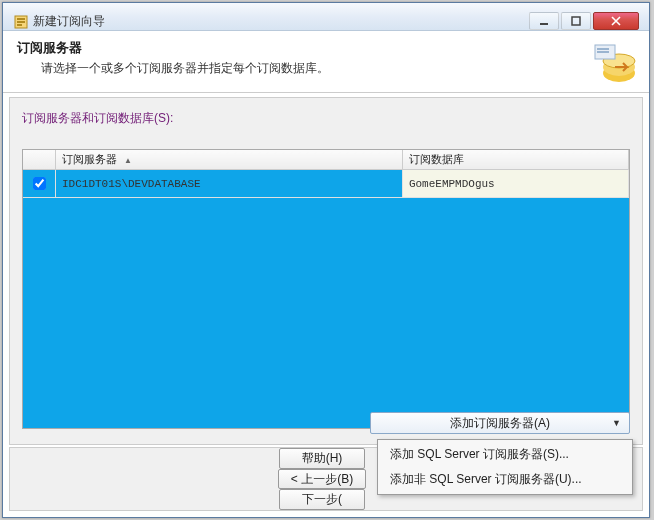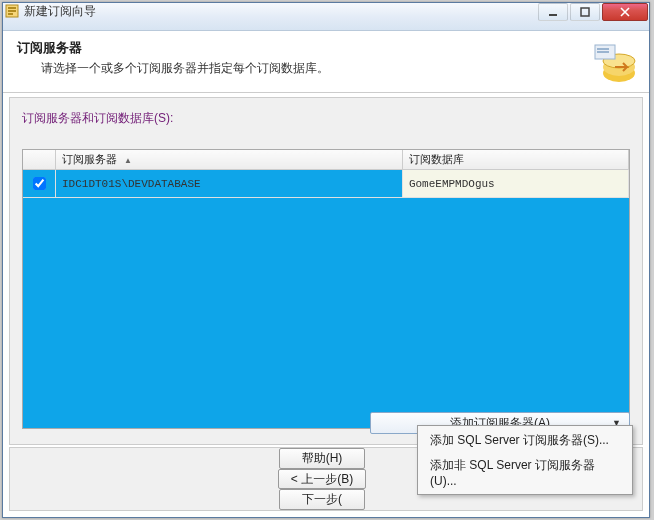--- a/index.html
+++ b/index.html
@@ -22,22 +22,22 @@
     background: #fff;
     border: 1px solid #5a7aa0;
     box-shadow: 0 0 2px rgba(0,0,0,0.3);
   }
 
   .titlebar {
     height: 28px;
     background: linear-gradient(to bottom, #f6f9fd 0%, #e4ecf7 50%, #d7e4f2 100%);
     border-bottom: 1px solid #b9c9da;
     display: flex;
-    align-items: flex-start;
-    padding: 0 1px;
+    align-items: flex-end;
+    padding: 0 10px;
   }
   .titlebar .app-icon {
     width: 16px; height: 16px;
     margin-right: 4px;
     display: inline-block;
   }
   .titlebar .title {
     color: #333;
     flex: 1;
   }
@@ -188,21 +188,21 @@
     margin-right: 8px;
     color: #222;
     cursor: pointer;
   }
   .footer .spacer { flex: 1; }
 
   .popup-menu {
     position: absolute;
     right: 16px;
     bottom: 22px;
-    width: 216px;
+    width: 256px;
     background: #f7f7f7;
     border: 1px solid #9b9b9b;
     box-shadow: 2px 2px 4px rgba(0,0,0,0.25);
     padding: 2px;
     z-index: 50;
   }
   .popup-menu .mi {
     padding: 4px 10px;
     color: #222;
     cursor: pointer;

